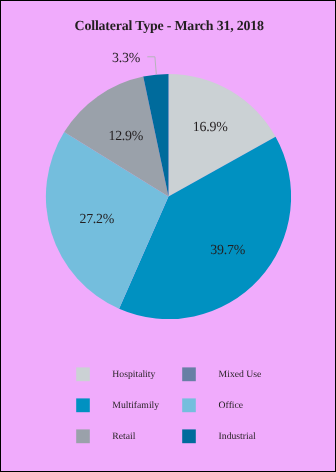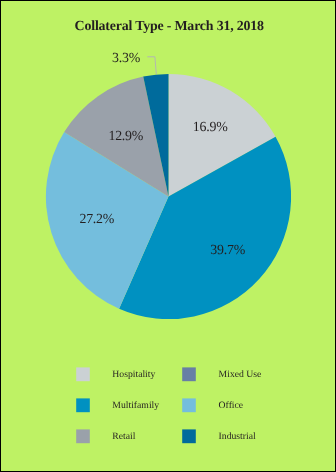--- a/index.html
+++ b/index.html
@@ -1,21 +1,21 @@
 <!DOCTYPE html>
 <html><head>
 <meta charset="utf-8">
 <title>Collateral Type</title>
 <style>
   html,body{margin:0;padding:0;background:#ffffff;}
   body{width:336px;height:472px;overflow:hidden;
        font-family:"Liberation Serif",serif;color:#231f20;
        -webkit-font-smoothing:antialiased;text-rendering:geometricPrecision;}
   #frame{position:absolute;left:0;top:0;width:336px;height:472px;
-         box-sizing:border-box;border:1px solid #000;background:#bef264;}
+         box-sizing:border-box;border:1px solid #000;background:#f0abfc;}
   #title{position:absolute;left:0.2px;top:18.4px;width:336px;text-align:center;
          font-size:13.9px;font-weight:bold;letter-spacing:-0.19px;}
   svg#pie{position:absolute;left:-1px;top:-1px;display:block;}
   svg#pie text{font-family:"Liberation Serif",serif;fill:#231f20;}
   text.slice-label{font-size:13.9px;text-anchor:middle;letter-spacing:-0.22px;}
   text.legend-label{font-size:9.7px;}
 </style>
 </head>
 <body>
 

